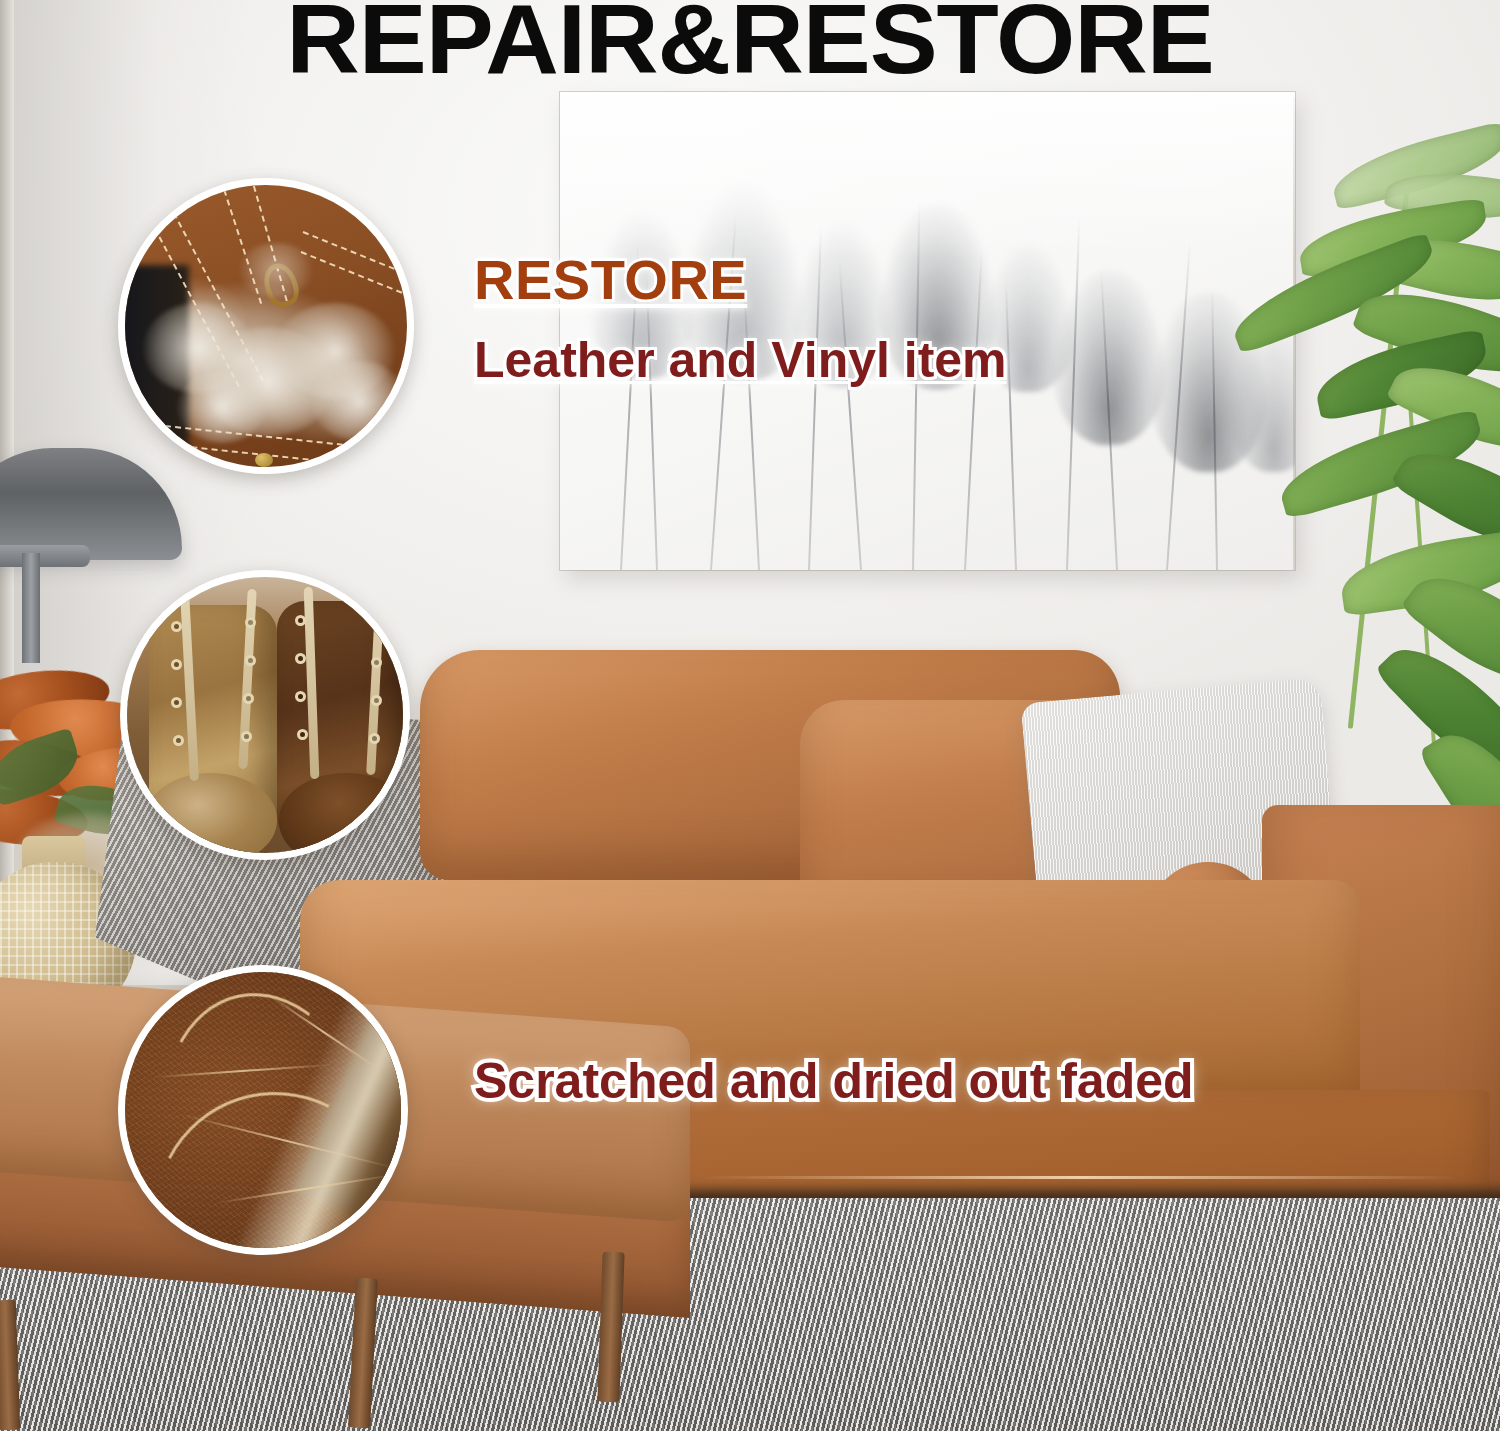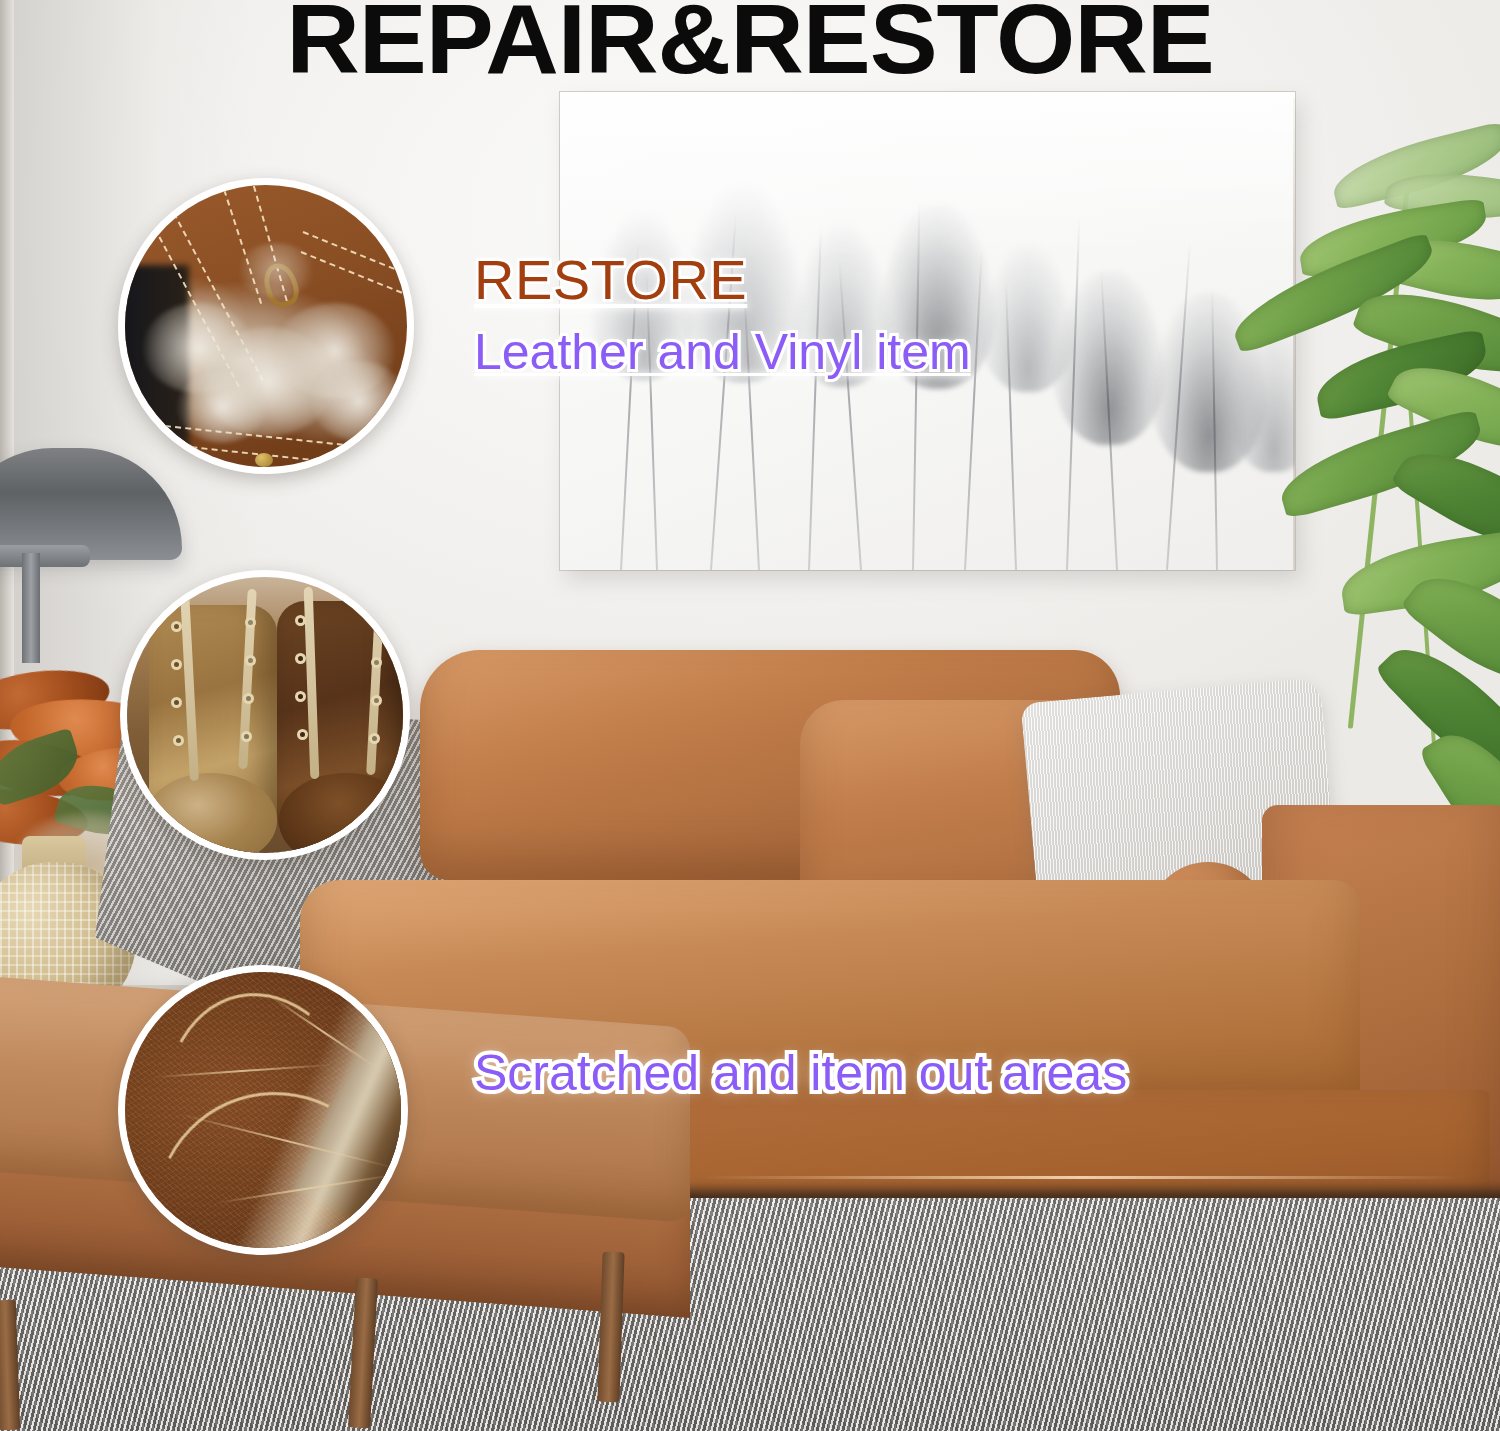--- a/index.html
+++ b/index.html
@@ -352,37 +352,37 @@
     color:#0b0b0b;
     font-family:"Liberation Sans","DejaVu Sans",sans-serif;
     transform:scaleX(1.04);
     line-height:1.0;
     white-space:nowrap;
   }
 
   .feature { position:absolute; }
   .feature .head {
     font-size:56px;
-    font-weight:normal;
+    font-weight:bold;
     color:#A33E0E;
     letter-spacing:0.5px;
     text-decoration:underline;
     text-underline-offset:5px;
     text-decoration-thickness:4px;
     line-height:1.06;
     white-space:nowrap;
     -webkit-text-stroke:5px #ffffff;
     paint-order:stroke fill;
     text-shadow:0 0 6px rgba(255,255,255,.95), 0 0 14px rgba(255,255,255,.85);
   }
   .feature .sub {
-    margin-top:16px;
+    margin-top:24px;
     font-size:50px;
-    font-weight:normal;
-    color:#8b5cf6;
+    font-weight:bold;
+    color:#7f1d1d;
     line-height:1.1;
     white-space:nowrap;
     text-decoration:underline;
     text-underline-offset:4px;
     text-decoration-thickness:3px;
     -webkit-text-stroke:6px #ffffff;
     paint-order:stroke fill;
     text-shadow:0 0 6px rgba(255,255,255,.95), 0 0 16px rgba(255,255,255,.8);
   }
   .feature.f2 .sub, .feature.f3 .sub { -webkit-text-stroke-width:8px; text-decoration:none; }
@@ -557,16 +557,16 @@
 
   <div class="feature f1" style="left:474px; top:250px;">
     <div class="head">RESTORE</div>
     <div class="sub">Leather and Vinyl item</div>
   </div>
 
   <div class="feature f2" style="left:474px; top:648px;">
   </div>
 
   <div class="feature f3" style="left:474px; top:1030px;">
-    <div class="sub">Scratched and item out areas</div>
+    <div class="sub">Scratched and dried out faded</div>
   </div>
 
 </div>
 
 </body></html>

